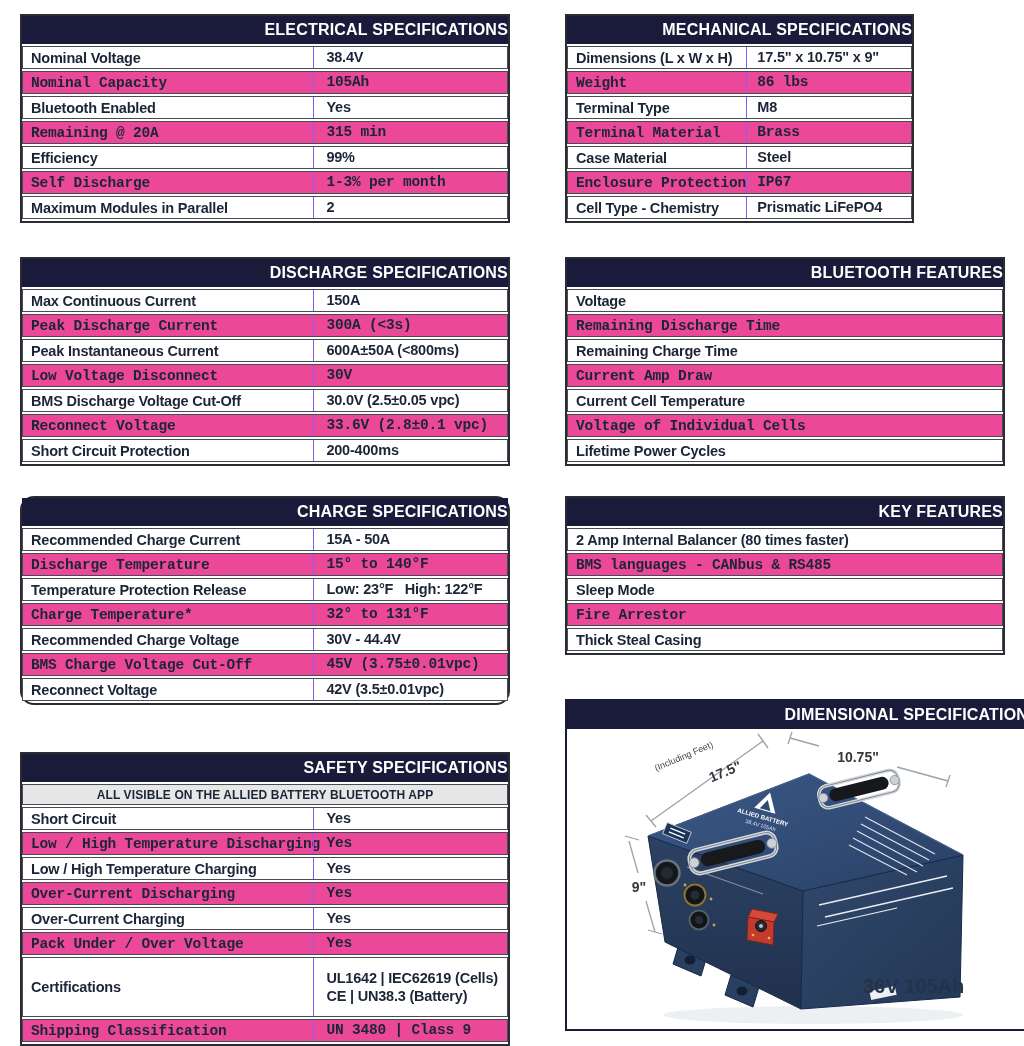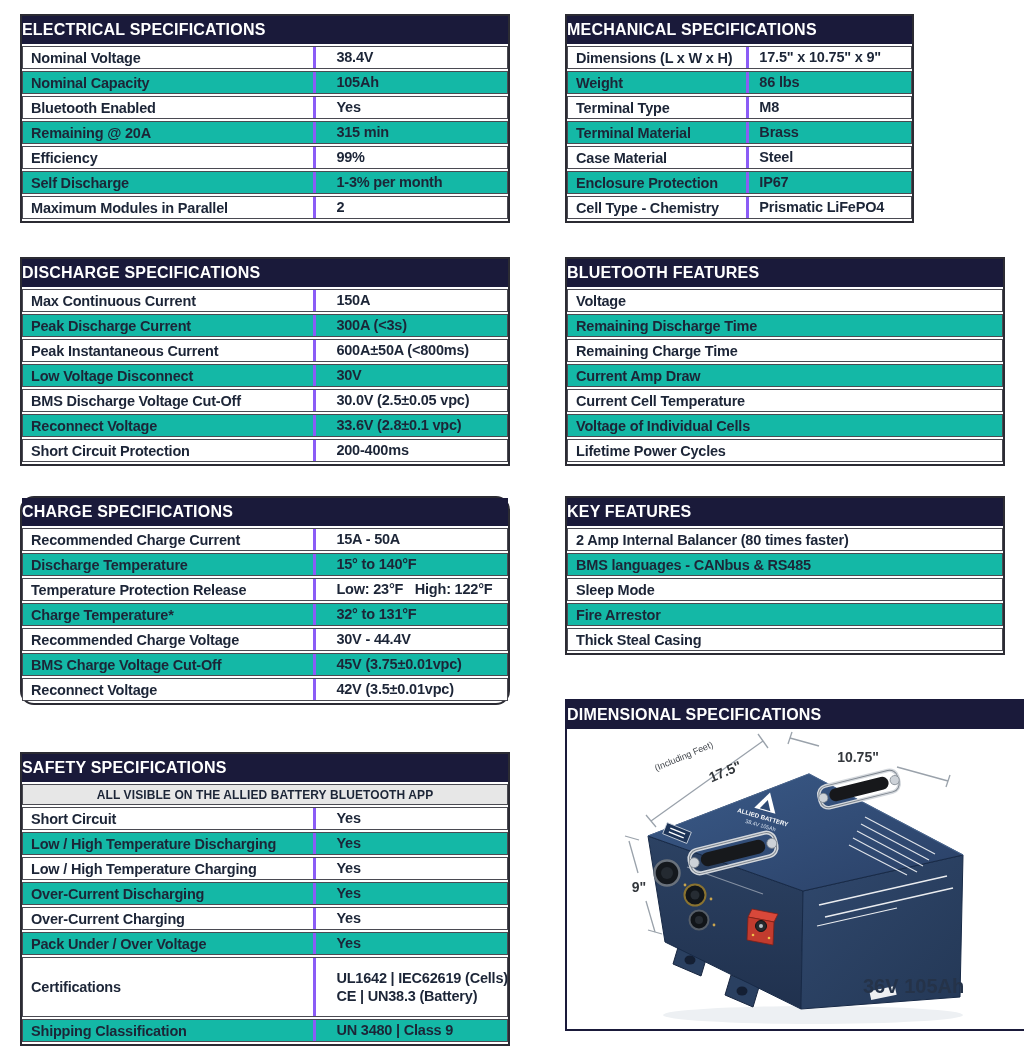--- a/index.html
+++ b/index.html
@@ -1,30 +1,30 @@
 <!DOCTYPE html>
 <html><head>
 <meta charset="utf-8">
 <style>
   html,body{margin:0;padding:0;background:#ffffff;}
   .page{position:relative;width:1024px;height:1046px;background:#ffffff;overflow:hidden;
         font-family:"Liberation Sans",sans-serif;}
   .spec-table{position:absolute;background:#ffffff;border:2px solid #2b2b33;
               padding-bottom:2px;box-sizing:border-box;}
   .table-header{height:28px;line-height:28px;background:#1a1a3a;color:#ffffff;
-                font-weight:bold;font-size:16px;text-align:left;letter-spacing:.2px;}
+                font-weight:bold;font-size:16px;text-align:right;letter-spacing:.2px;}
   .spec-row{display:flex;align-items:stretch;margin-top:2px;border:1px solid #4a4a52;
             background:#ffffff;min-height:21px;}
-  .spec-row.alt{background:#14b8a6;}
+  .spec-row.alt{background:#ec4899;font-family:Liberation Mono, monospace;}
   .spec-row.tall{min-height:58px;}
   .cell-label{width:60%;display:flex;align-items:center;padding:1px 4px 1px 8px;
               box-sizing:border-box;font-size:14.5px;font-weight:bold;color:#1c2537;
               letter-spacing:-0.2px;white-space:nowrap;}
-  .cell-value{width:40%;display:flex;align-items:center;padding:1px 4px 1px 20px;
-              box-sizing:border-box;border-left:3px solid #8b5cf6;font-size:14.5px;
+  .cell-value{width:40%;display:flex;align-items:center;padding:1px 4px 1px 12px;
+              box-sizing:border-box;border-left:1px solid #8b5cf6;font-size:14.5px;
               font-weight:bold;color:#1c2537;letter-spacing:-0.2px;white-space:pre;
               line-height:1.25;}
   .split50 .cell-label{width:52%;}
   .split50 .cell-value{width:48%;padding-left:10px;}
   .spec-row.single .cell-label{width:100%;}
   .spec-row.subheader{background:#e7e7e7;justify-content:center;min-height:19px;}
   .subheader-text{display:flex;align-items:center;font-size:12px;font-weight:bold;
                   color:#1c2537;letter-spacing:.1px;}
   #table-electrical{left:20px;top:14px;width:490px;}
   #table-mechanical{left:565px;top:14px;width:349px;}

